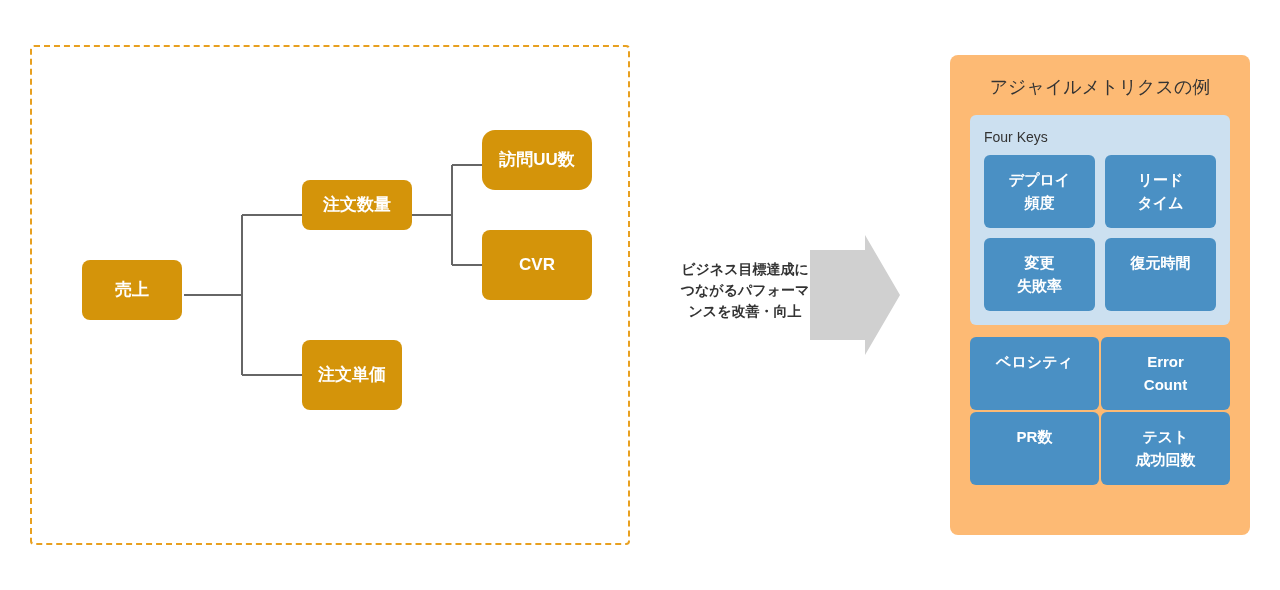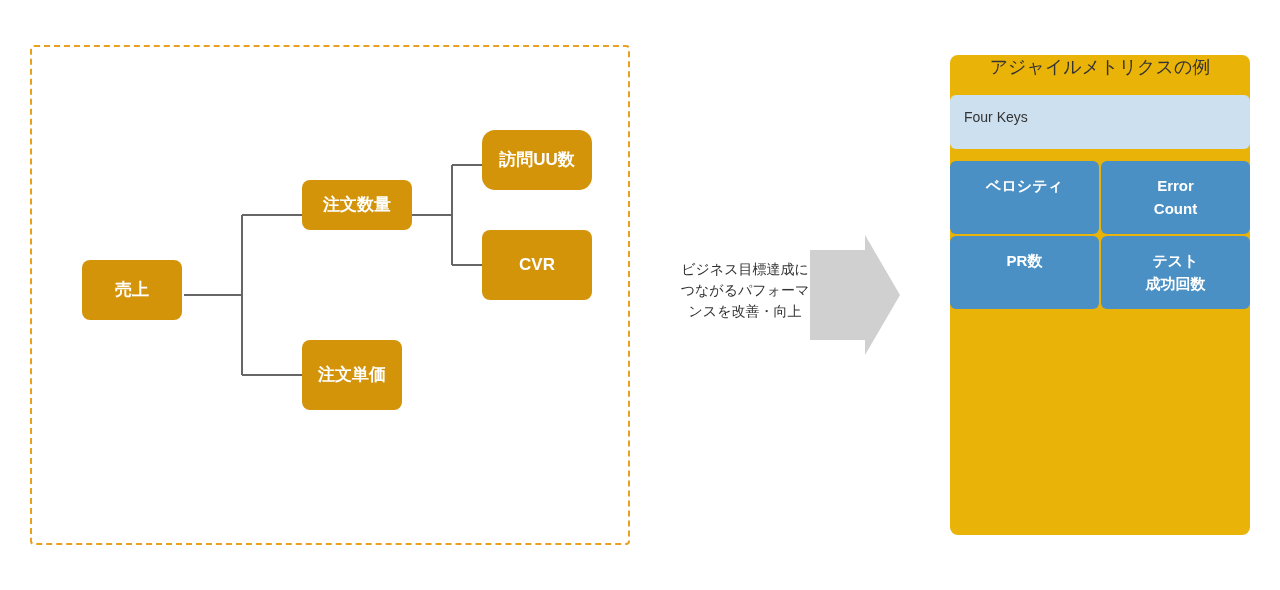--- a/index.html
+++ b/index.html
@@ -33,35 +33,37 @@
       position: relative;
     }
 
     
     .arrow-container {
       display: flex;
       align-items: flex-end;
       justify-content: center;
       flex-direction: column;
       margin: 0 10px;
+      font-weight: bold;
     }
 
     .arrow-text {
       font-size: 14px;
       color: #333;
       text-align: center;
       margin-bottom: 10px;
       line-height: 1.5;
       max-width: 130px;
     }
 
     
     .right-panel {
-      background: #eab308;
+      background: #fdba74;
       border-radius: 8px;
+      padding: 20px;
       width: 300px;
       min-height: 480px;
     }
 
     .right-panel-title {
       font-size: 18px;
       color: #333;
       text-align: center;
       margin-bottom: 16px;
       font-weight: normal;
@@ -182,20 +184,26 @@
         <polygon points="0,15 55,15 55,0 90,60 55,120 55,105 0,105" fill="#d0d0d0"></polygon>
       </svg>
     </div>
   </div>
 
   <div class="right-panel">
     <div class="right-panel-title">アジャイルメトリクスの例</div>
 
     <div class="four-keys-section">
       <div class="four-keys-label">Four Keys</div>
+      <div class="metrics-grid">
+        <div class="metric-card">デプロイ<br>頻度</div>
+        <div class="metric-card">リード<br>タイム</div>
+        <div class="metric-card">変更<br>失敗率</div>
+        <div class="metric-card">復元時間</div>
+      </div>
     </div>
 
     <div class="extra-metrics">
       <div class="metric-card">ベロシティ</div>
       <div class="metric-card">Error<br>Count</div>
       <div class="metric-card">PR数</div>
       <div class="metric-card">テスト<br>成功回数</div>
     </div>
   </div>
 

